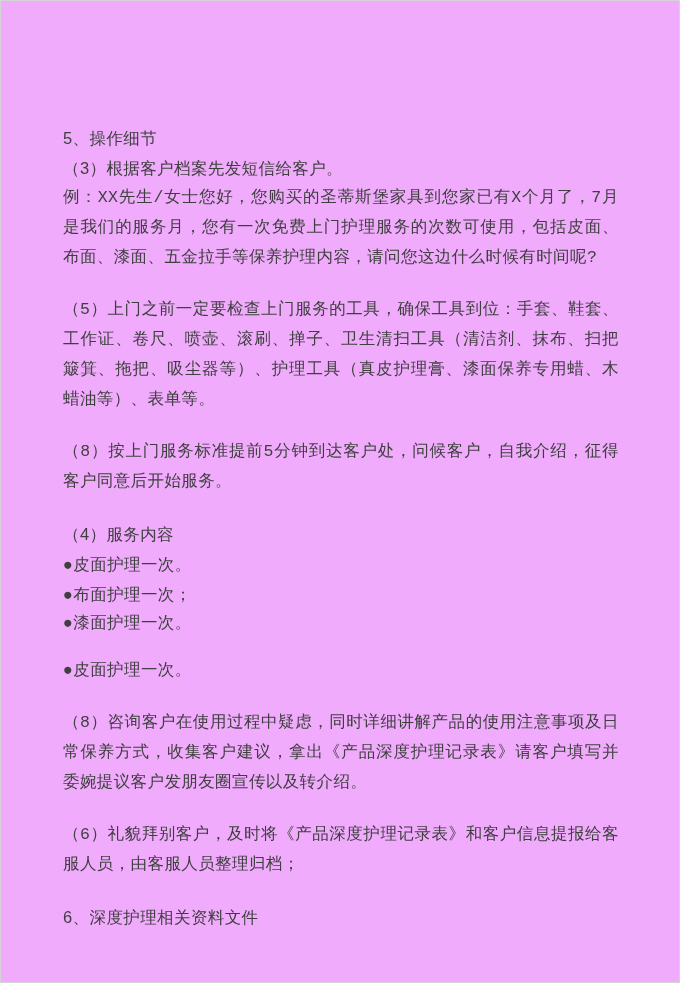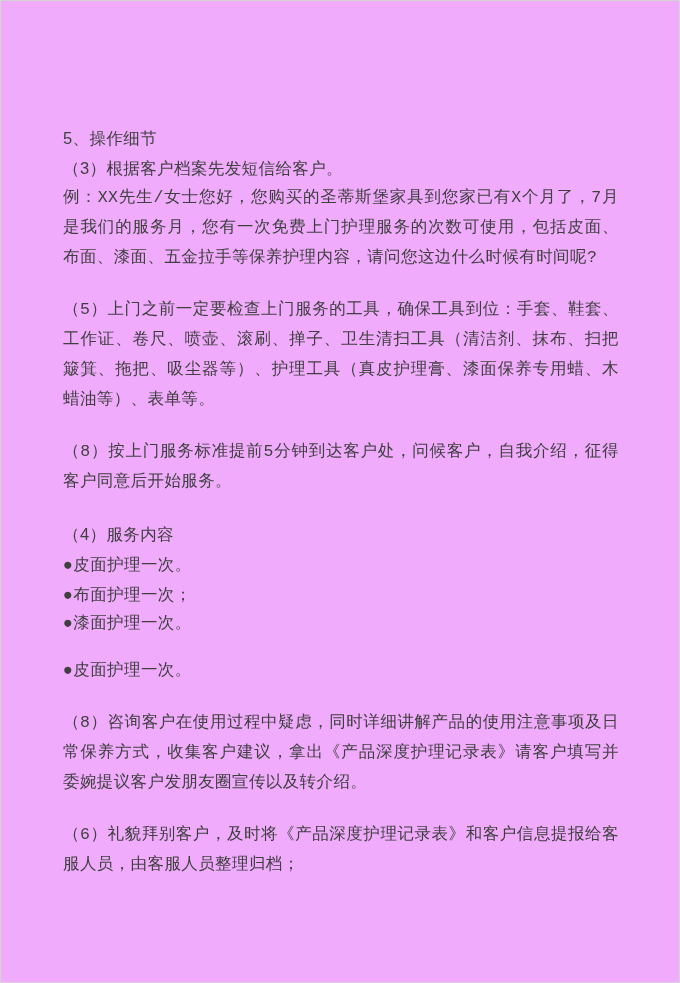--- a/index.html
+++ b/index.html
@@ -61,15 +61,16 @@
       <p>●皮面护理一次。</p>
       <p>●布面护理一次；</p>
       <p class="gap-after" style="margin-bottom:17px">●漆面护理一次。</p>
       <p class="gap-after">●皮面护理一次。</p>
     </div>
 
     <p class="gap-after">（8）咨询客户在使用过程中疑虑，同时详细讲解产品的使用注意事项及日常保养方式，收集客户建议，拿出《产品深度护理记录表》请客户填写并委婉提议客户发朋友圈宣传以及转介绍。</p>
 
     <p class="gap-after">（6）礼貌拜别客户，及时将《产品深度护理记录表》和客户信息提报给客服人员，由客服人员整理归档；</p>
 
+    <p>6、深度护理相关资料文件</p>
 
   </div>
 </div>
 
 </body></html>

